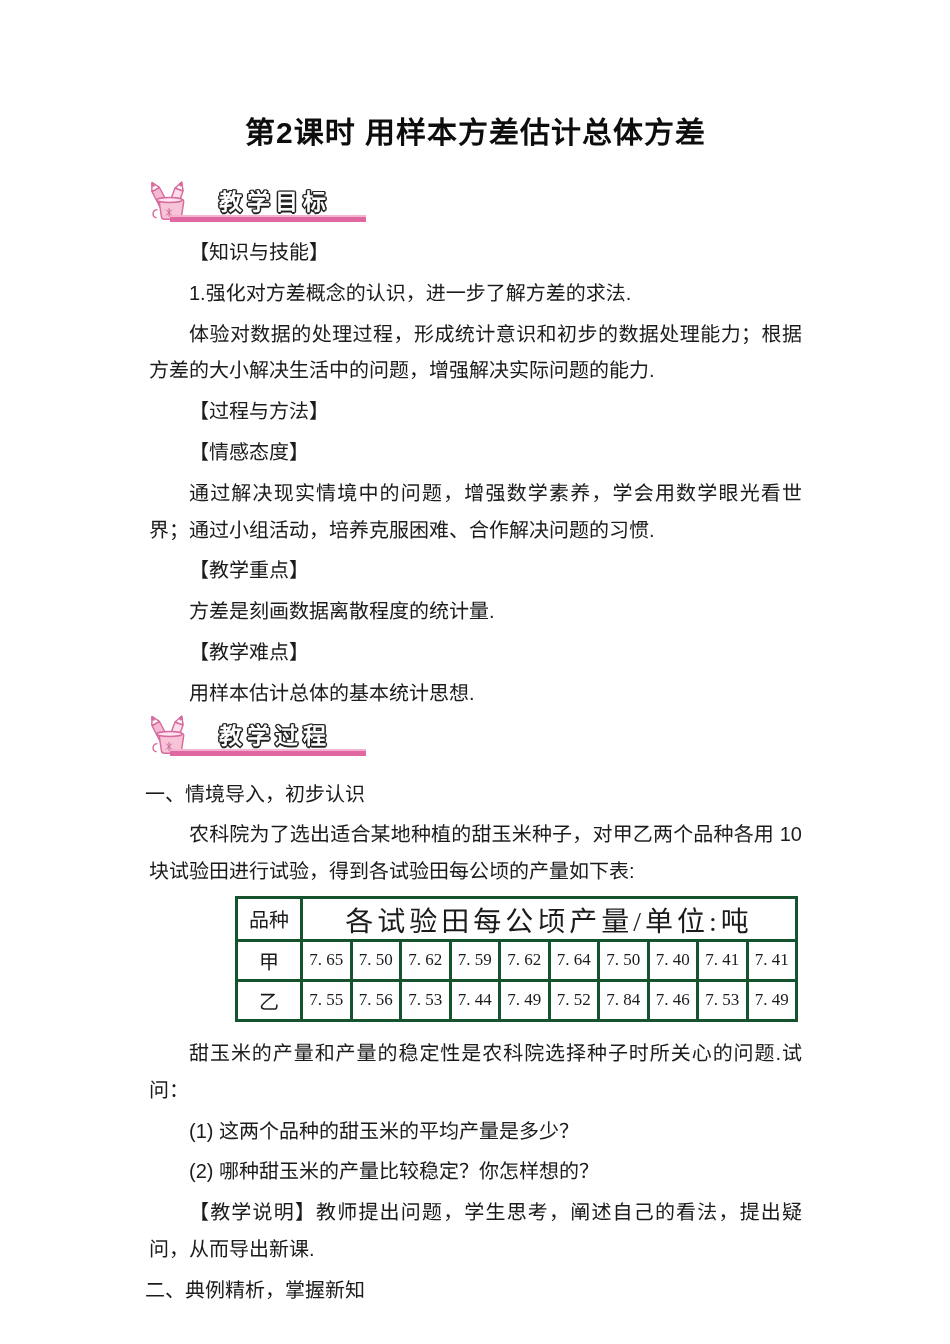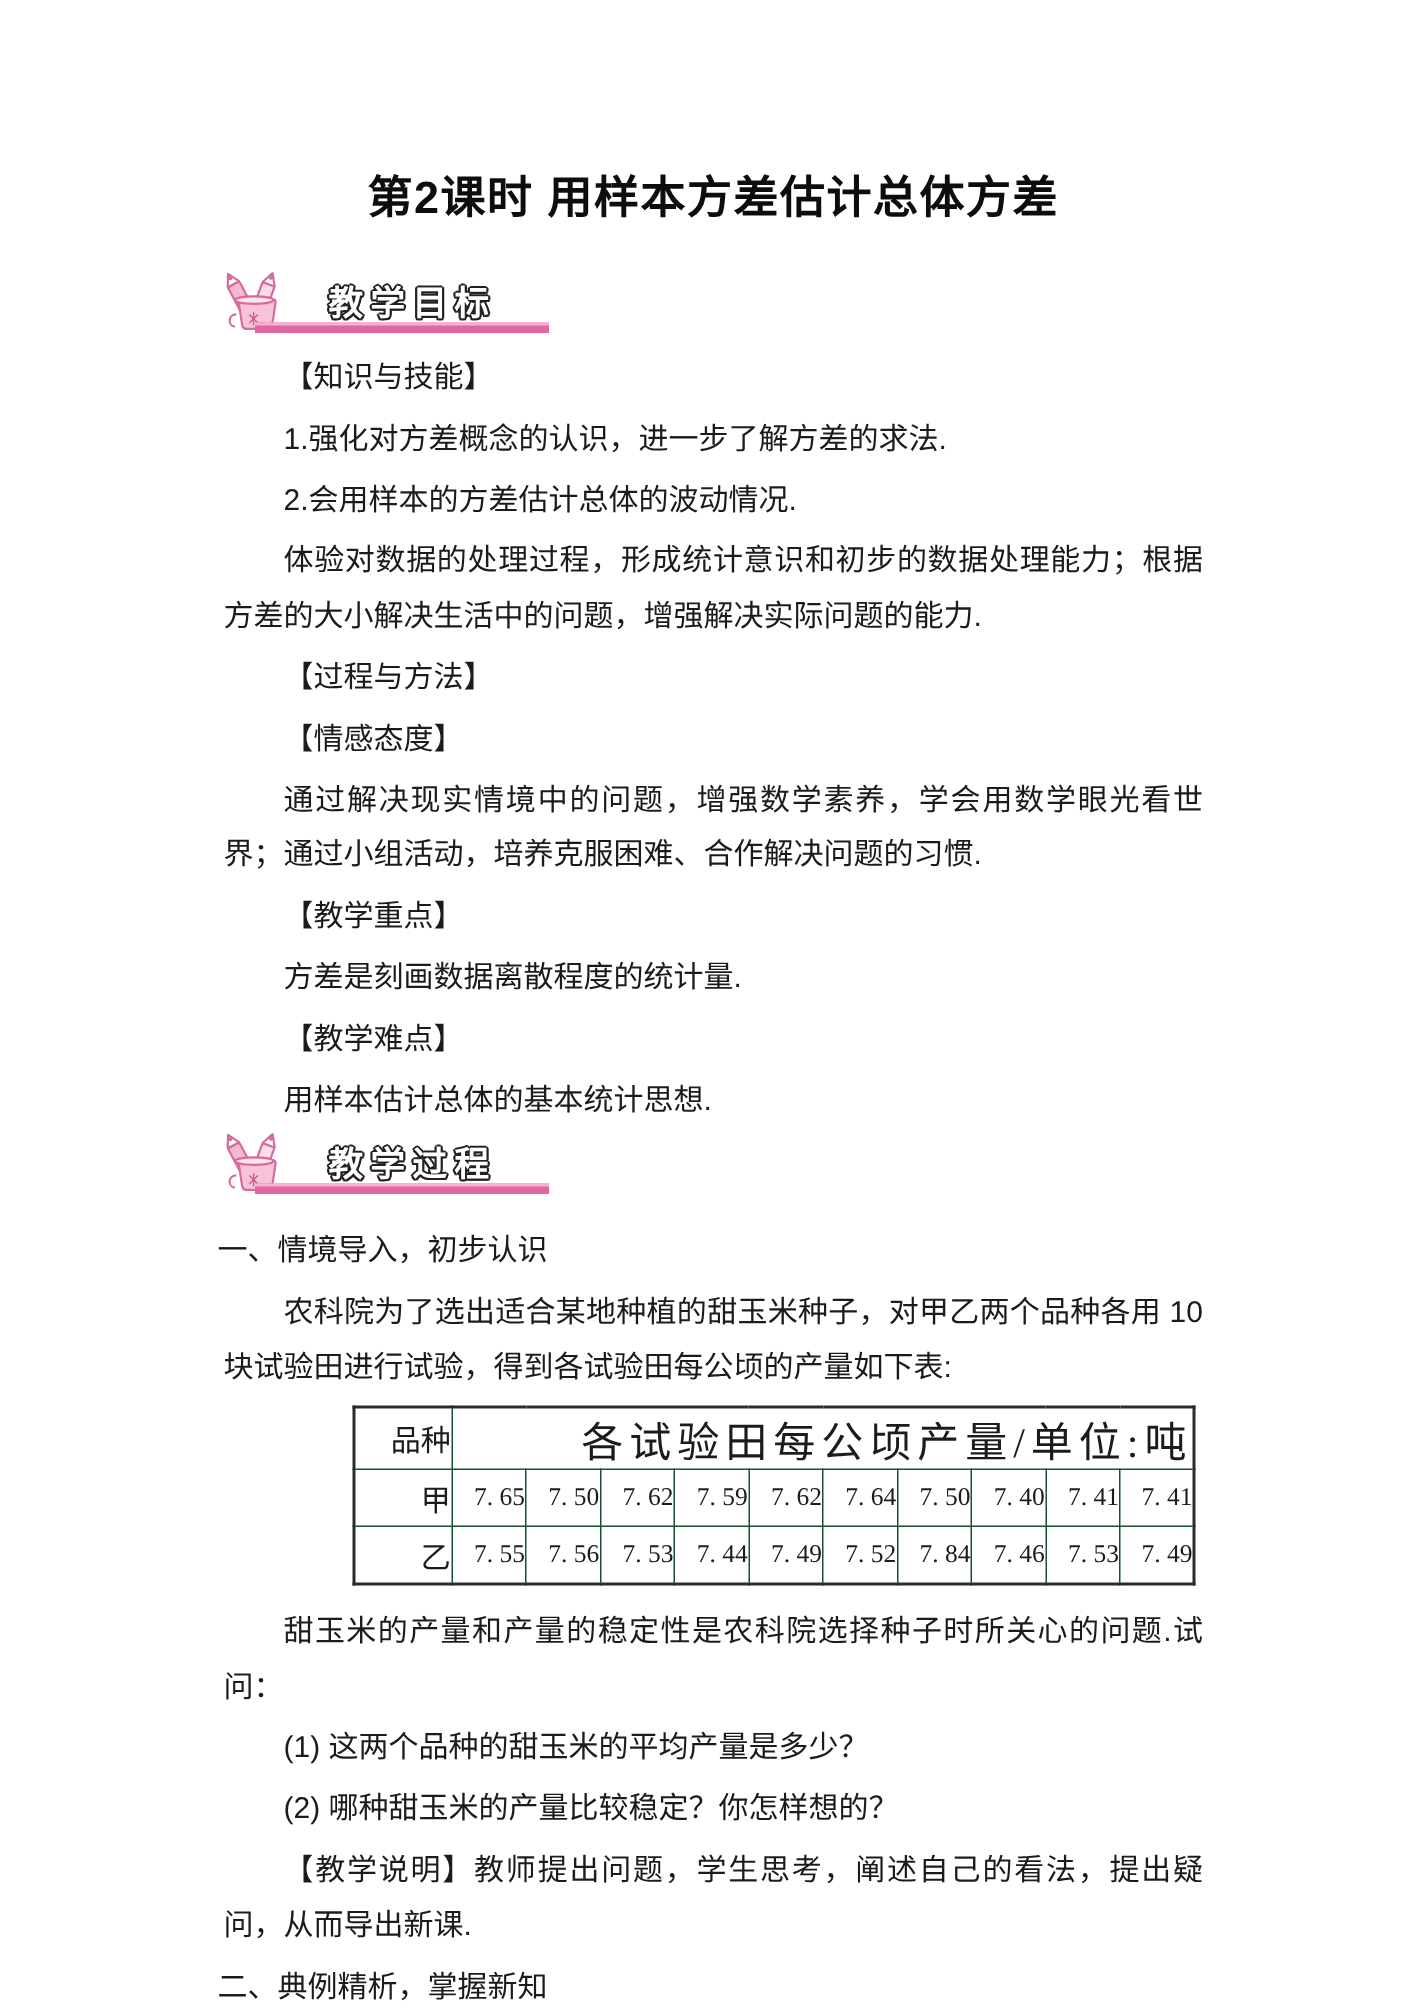--- a/index.html
+++ b/index.html
@@ -76,23 +76,23 @@
   
   table.yield {
     border-collapse: collapse;
     table-layout: fixed;
     width: 560px;
     margin: 6px 0 13px 90px;
     border: 2px solid #2b2b2b;
     font-family: "Liberation Serif", "DejaVu Serif", serif;
   }
   table.yield td {
-    border: 1px solid #14532d;
+    border: 3px solid #14532d;
     height: 37px;
-    text-align: right;
+    text-align: center;
     vertical-align: middle;
     padding: 0;
     overflow: hidden;
   }
   td.span-header {
     font-size: 28px;
     letter-spacing: 4px;
   }
   td.row-label { font-size: 20px; }
   td.num {
@@ -131,21 +131,20 @@
           </g>
         </g>
       </svg>
     </span>
     <span class="sec-title">教学目标</span>
     <span class="sec-bar"></span>
   </div>
 
   <p class="para indent">【知识与技能】</p>
   <p class="para indent">1.强化对方差概念的认识，进一步了解方差的求法.</p>
-  <p class="para indent">2.会用样本的方差估计总体的波动情况.</p>
   <p class="para indent">体验对数据的处理过程，形成统计意识和初步的数据处理能力；根据方差的大小解决生活中的问题，增强解决实际问题的能力.</p>
   <p class="para indent">【过程与方法】</p>
   <p class="para indent">【情感态度】</p>
   <p class="para indent">通过解决现实情境中的问题，增强数学素养，学会用数学眼光看世界；通过小组活动，培养克服困难、合作解决问题的习惯.</p>
   <p class="para indent">【教学重点】</p>
   <p class="para indent">方差是刻画数据离散程度的统计量.</p>
   <p class="para indent">【教学难点】</p>
   <p class="para indent">用样本估计总体的基本统计思想.</p>
 
   <div class="sec-head process">

